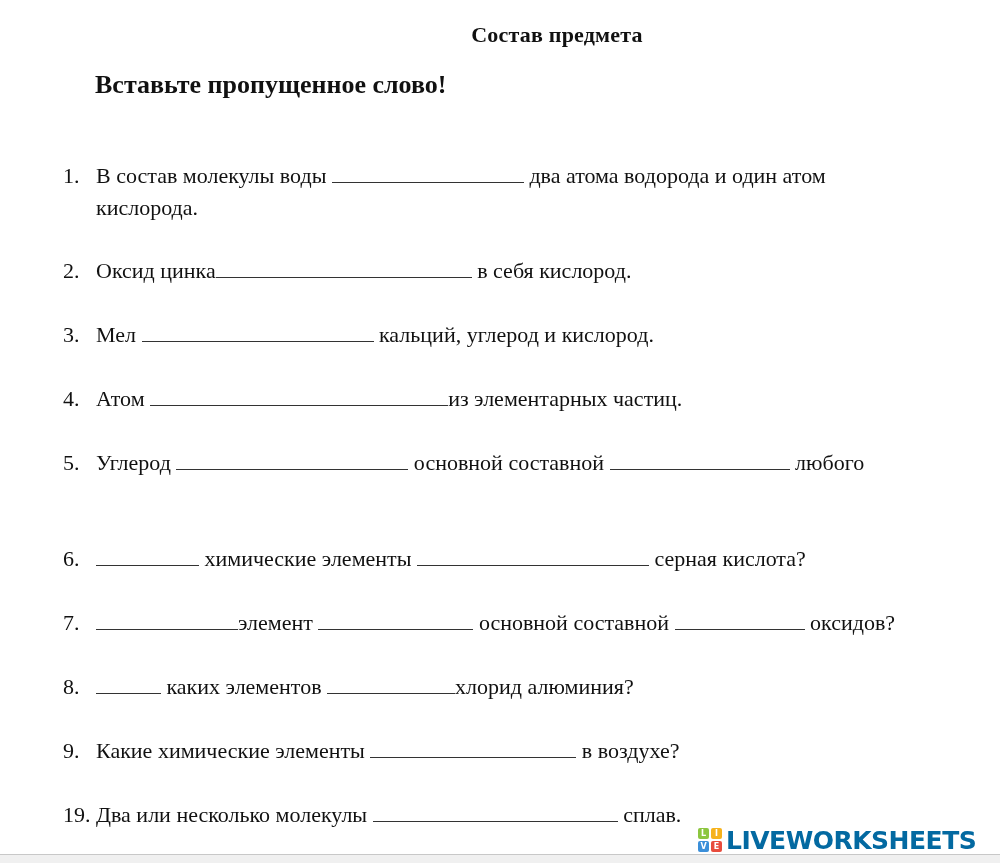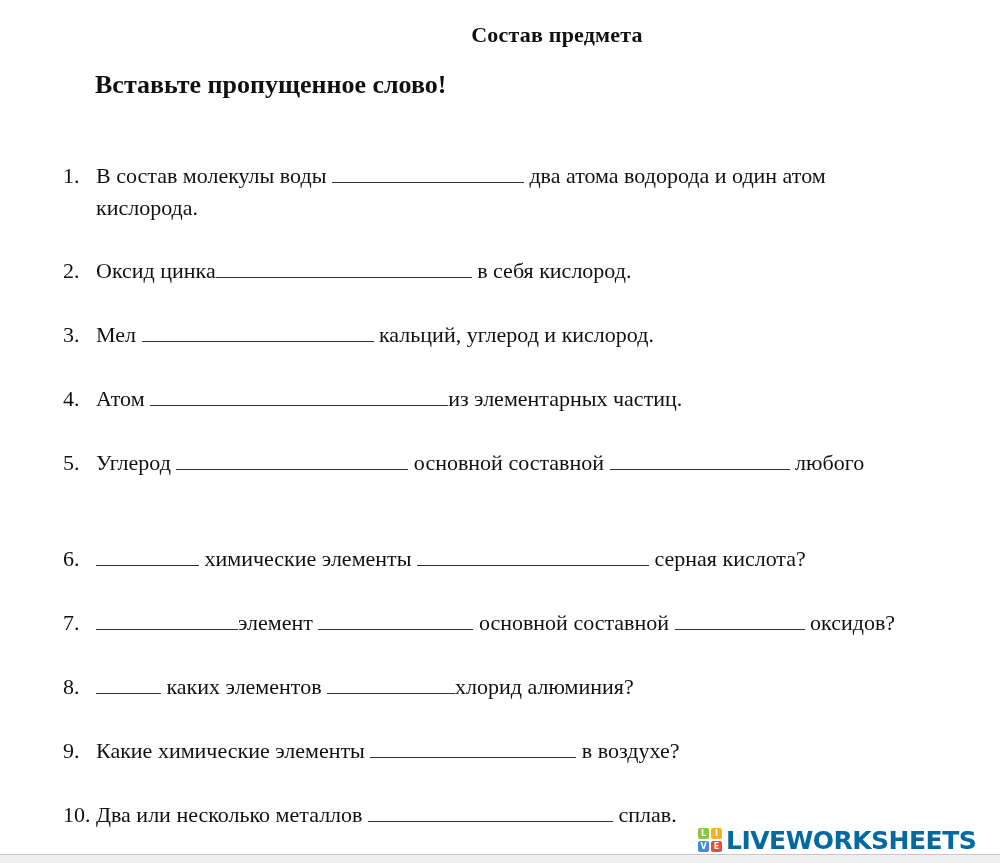--- a/index.html
+++ b/index.html
@@ -114,21 +114,21 @@
   <div id="items">
       <div class="item" style="top: 160px;"><span class="num">1.</span><span style="white-space: pre;">В состав молекулы воды </span><span class="blank" style="width: 192px;"></span><span style="white-space: pre;"> два атома водорода и один атом</span><span class="line2">кислорода.</span></div>
       <div class="item" style="top: 255px;"><span class="num">2.</span><span style="white-space: pre;">Оксид цинка</span><span class="blank" style="width: 256px;"></span><span style="white-space: pre;"> в себя кислород.</span></div>
       <div class="item" style="top: 319px;"><span class="num">3.</span><span style="white-space: pre;">Мел </span><span class="blank" style="width: 232px;"></span><span style="white-space: pre;"> кальций, углерод и кислород.</span></div>
       <div class="item" style="top: 383px;"><span class="num">4.</span><span style="white-space: pre;">Атом </span><span class="blank" style="width: 298px;"></span><span style="white-space: pre;">из элементарных частиц.</span></div>
       <div class="item" style="top: 447px;"><span class="num">5.</span><span style="white-space: pre;">Углерод </span><span class="blank" style="width: 232px;"></span><span style="white-space: pre;"> основной составной </span><span class="blank" style="width: 180px;"></span><span style="white-space: pre;"> любого</span></div>
       <div class="item" style="top: 543px;"><span class="num">6.</span><span class="blank" style="width: 103px;"></span><span style="white-space: pre;"> химические элементы </span><span class="blank" style="width: 232px;"></span><span style="white-space: pre;"> серная кислота?</span></div>
       <div class="item" style="top: 607px;"><span class="num">7.</span><span class="blank" style="width: 142px;"></span><span style="white-space: pre;">элемент </span><span class="blank" style="width: 155px;"></span><span style="white-space: pre;"> основной составной </span><span class="blank" style="width: 130px;"></span><span style="white-space: pre;"> оксидов?</span></div>
       <div class="item" style="top: 671px;"><span class="num">8.</span><span class="blank" style="width: 65px;"></span><span style="white-space: pre; text-align: right;"> каких элементов </span><span class="blank" style="width: 128px;"></span><span style="white-space: pre;">хлорид алюминия?</span></div>
       <div class="item" style="top: 735px;"><span class="num">9.</span><span style="white-space: pre;">Какие химические элементы </span><span class="blank" style="width: 206px;"></span><span style="white-space: pre;"> в воздухе?</span></div>
-      <div class="item" style="top: 799px;"><span class="num">10.</span><span style="white-space: pre;">Два или несколько металлов </span><span class="blank" style="width: 245px;"></span><span style="white-space: pre;"> сплав.</span></div>
+      <div class="item" style="top: 799px;"><span class="num">19.</span><span style="white-space: pre;">Два или несколько молекулы </span><span class="blank" style="width: 245px;"></span><span style="white-space: pre;"> сплав.</span></div>
     </div>
 </div>
 
 <div class="logo">
   <div class="logo-grid" id="logo-grid">
       <span class="logo-cell" style="background: rgb(140, 198, 63);">L</span>
       <span class="logo-cell" style="background: rgb(246, 178, 27);">I</span>
       <span class="logo-cell" style="background: rgb(59, 143, 217);">V</span>
       <span class="logo-cell" style="background: rgb(232, 76, 61);">E</span>
     </div>

